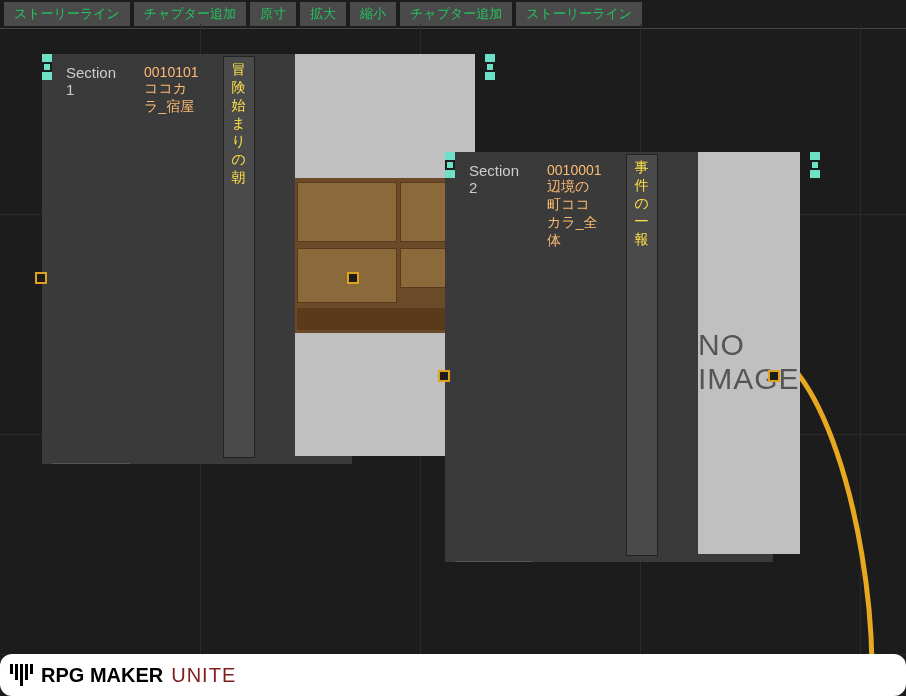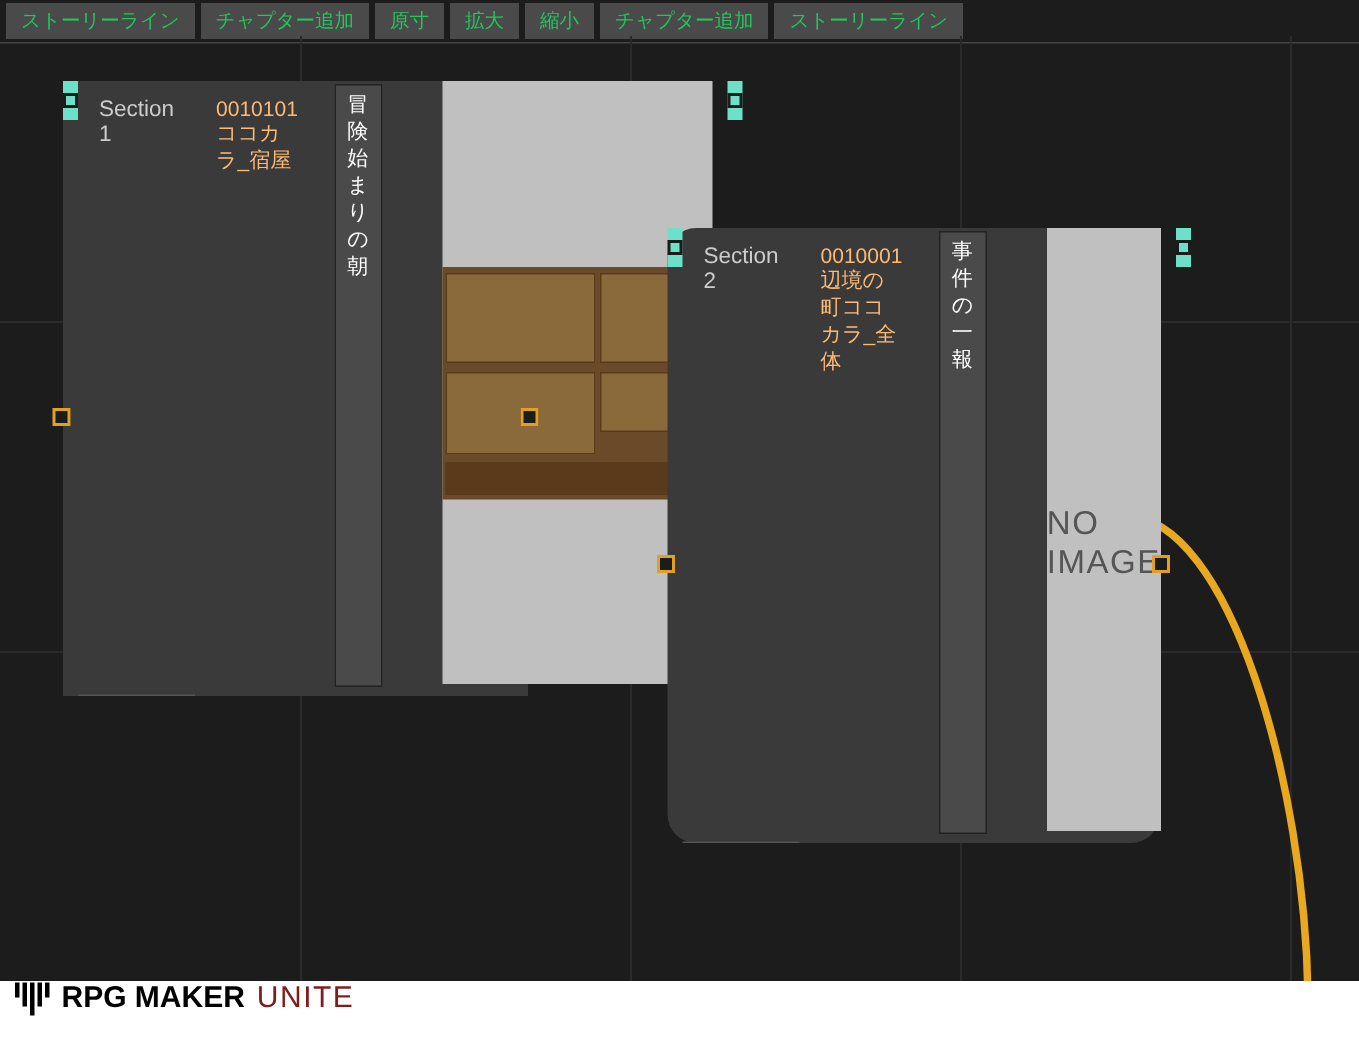--- a/index.html
+++ b/index.html
@@ -75,40 +75,40 @@
 }
 .node-sub {
   padding: 10px 14px;
   color: #fdba74;
   font-size: 14px;
 }
 .node-field {
   margin: 2px 10px 6px 10px;
   padding: 4px 8px;
   background: #4a4a4a;
-  color: #ffffff;
+  color: #fde047;
   font-size: 14px;
   border: 1px solid #222;
 }
 .thin-bar {
   margin: 0 10px 6px 10px;
   height: 6px;
   background: #4a4a4a;
 }
 .node-image {
   margin: 0 10px 8px 10px;
   background: #c0c0c0;
   display: flex;
   align-items: center;
   justify-content: center;
   flex: 1;
 }
 .no-image-text {
   color: #555;
-  font-size: 22px;
+  font-size: 30px;
   letter-spacing: 1px;
   margin-top: 18px;
 }
 .map-preview {
   width: 180px;
   height: 155px;
   background: #6b4a2a;
   position: relative;
 }
 .map-floor {
@@ -124,23 +124,24 @@
   background: #1c1c1c;
   z-index: 20;
 }
 
 .footer {
   position: absolute;
   bottom: 0; left: 0; right: 0;
   height: 42px;
   background: #fff;
   display: flex;
-  align-items: flex-start;
+  align-items: center;
   z-index: 50;
   overflow: hidden;
+  border-radius: 12px;
 }
 .footer-logo {
   display: flex;
   align-items: center;
   gap: 8px;
   padding: 0 10px;
   font-weight: bold;
   font-size: 20px;
   color: #000;
 }
@@ -200,21 +201,21 @@
         <div class="map-floor" style="left:2px;top:130px;width:175px;height:22px;background:#5a3a1a;"></div>
       </div>
     </div>
     <div class="node-cap">
         <div class="cap-handle"></div>
       </div>
     <div class="port" style="left:-7px; top:218px;"></div>
     <div class="port" style="right:-7px; top:218px;"></div>
   </div>
 
-  <div class="node" style="left:445px; top:128px; width:328px; height:410px;border-radius:19px;">
+  <div class="node" style="left:445px; top:128px; width:328px; height:410px;">
     <div class="node-cap">
         <div class="cap-handle"></div>
       </div>
     <div class="node-header">Section 2</div>
     <div class="node-sub">0010001辺境の町ココカラ_全体</div>
     <div class="node-field">事件の一報</div>
     <div class="thin-bar"></div>
     <div class="node-image">
       <span class="no-image-text">NO IMAGE</span>
     </div>

